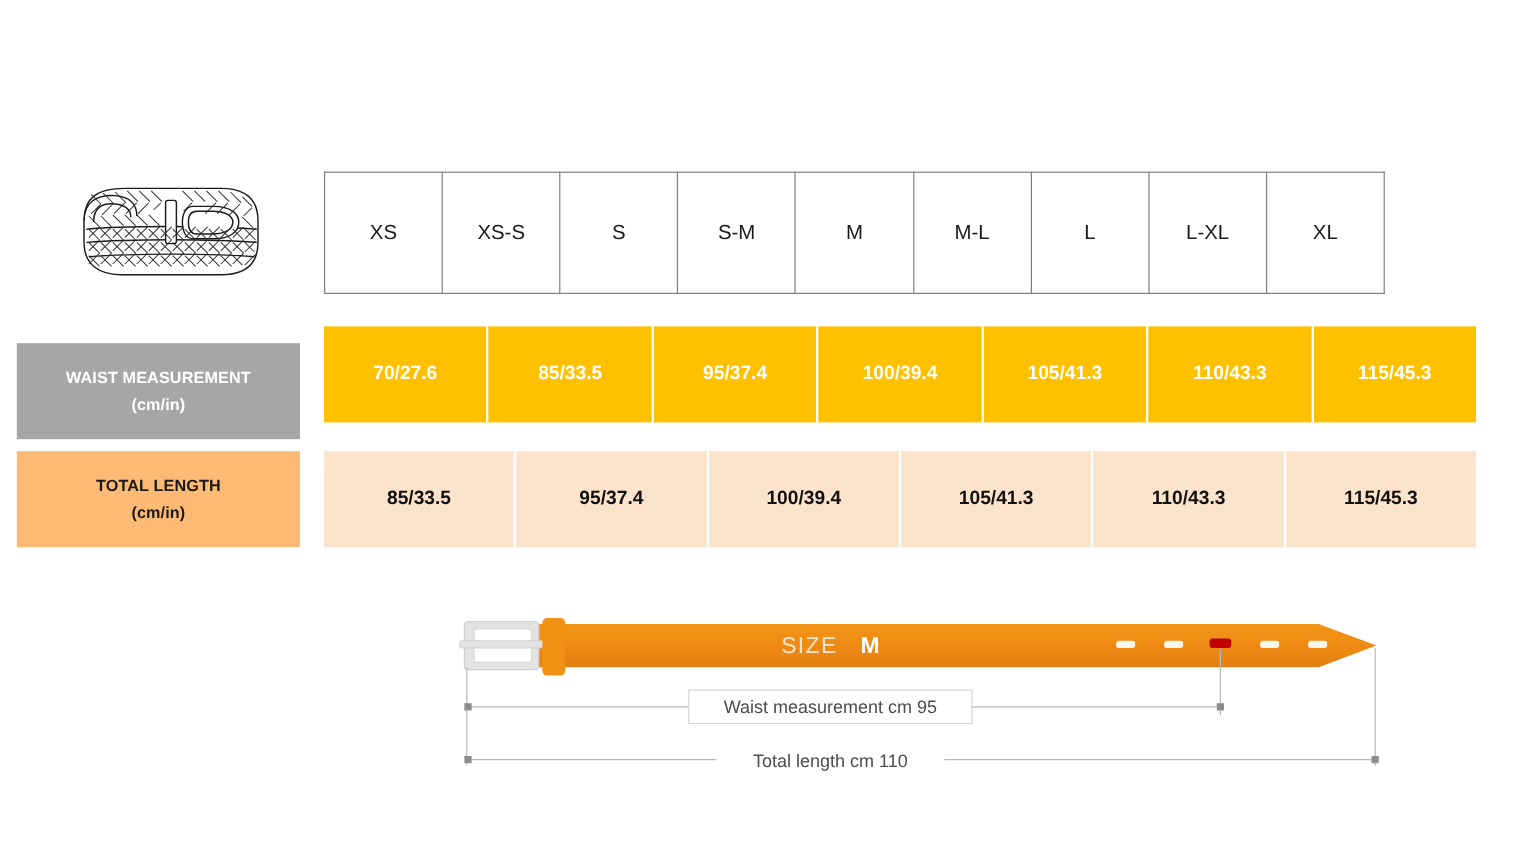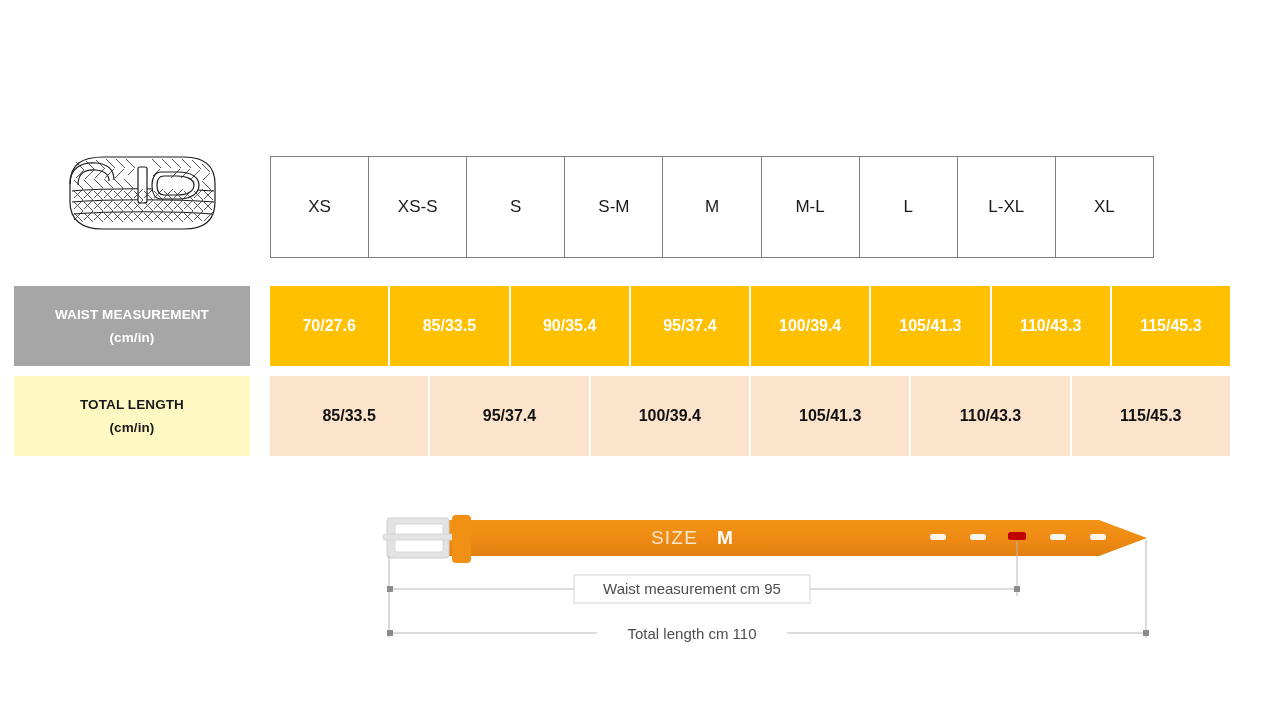--- a/index.html
+++ b/index.html
@@ -21,21 +21,21 @@
     left: 52px;
     top: 140px;
     width: 180px;
     height: 104px;
   }
 
   
   .size-header-table {
     position: absolute;
     left: 270px;
-    top: 156px;
+    top: 143px;
     width: 884px;
     height: 102px;
     border-collapse: collapse;
     table-layout: fixed;
   }
   .size-header-table td {
     border: 1px solid #7f7f7f;
     text-align: center;
     vertical-align: middle;
     font-size: 17px;
@@ -60,33 +60,33 @@
     letter-spacing: 0.1px;
     line-height: 1.72;
   }
   .row-label.waist {
     top: 286px;
     background: #a6a6a6;
     color: #ffffff;
   }
   .row-label.length {
     top: 376px;
-    background: #fef9c3;
+    background: #fdba74;
     color: #1a1a1a;
   }
   .row-label .unit { font-weight: bold; }
 
   .data-row {
     position: absolute;
     left: 270px;
     width: 960px;
     height: 80px;
     display: flex;
   }
-  .data-row.waist { top: 286px; }
+  .data-row.waist { top: 272px; }
   .data-row.length { top: 376px; }
 
   .data-cell {
     flex: 1 1 0;
     display: flex;
     align-items: center;
     justify-content: center;
     font-size: 16px;
     font-weight: bold;
     box-sizing: border-box;
@@ -165,21 +165,20 @@
 </tbody>
   </table>
 
 <div class="row-label waist">
   <span>WAIST MEASUREMENT</span>
   <span class="unit">(cm/in)</span>
 </div>
 <div class="data-row waist">
   <div class="data-cell">70/27.6</div>
   <div class="data-cell">85/33.5</div>
-  <div class="data-cell">90/35.4</div>
   <div class="data-cell">95/37.4</div>
   <div class="data-cell">100/39.4</div>
   <div class="data-cell">105/41.3</div>
   <div class="data-cell">110/43.3</div>
   <div class="data-cell">115/45.3</div>
 </div>
 
 <div class="row-label length">
   <span>TOTAL LENGTH</span>
   <span class="unit">(cm/in)</span>

